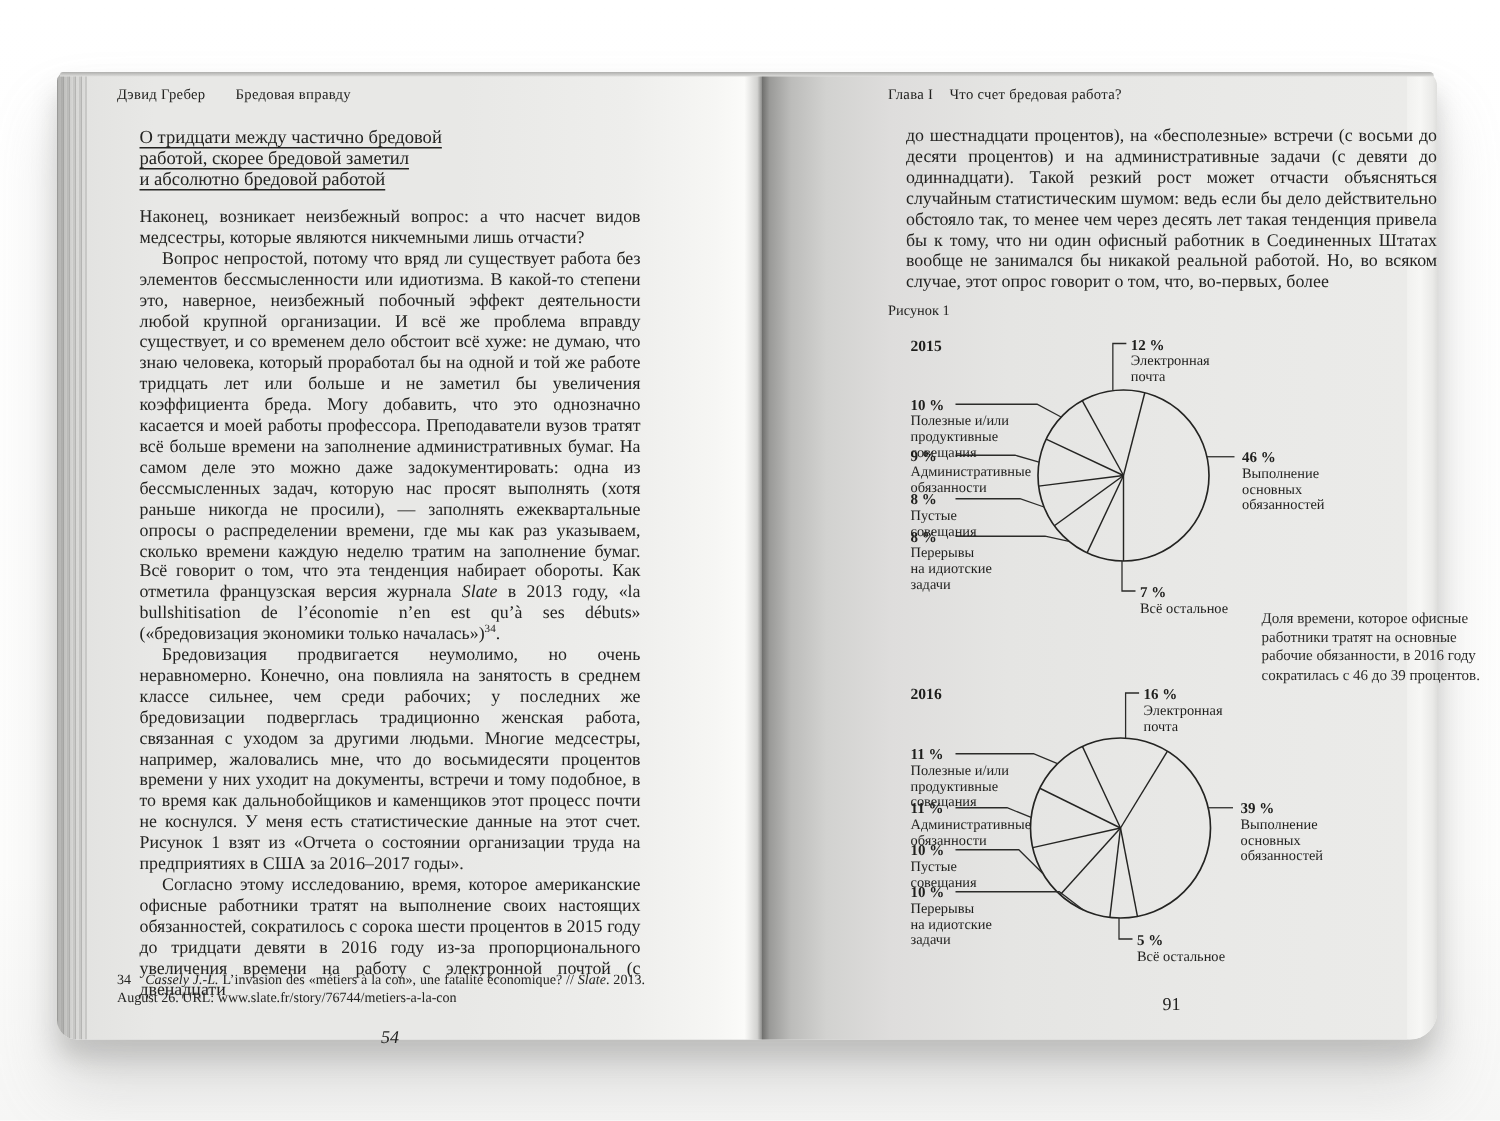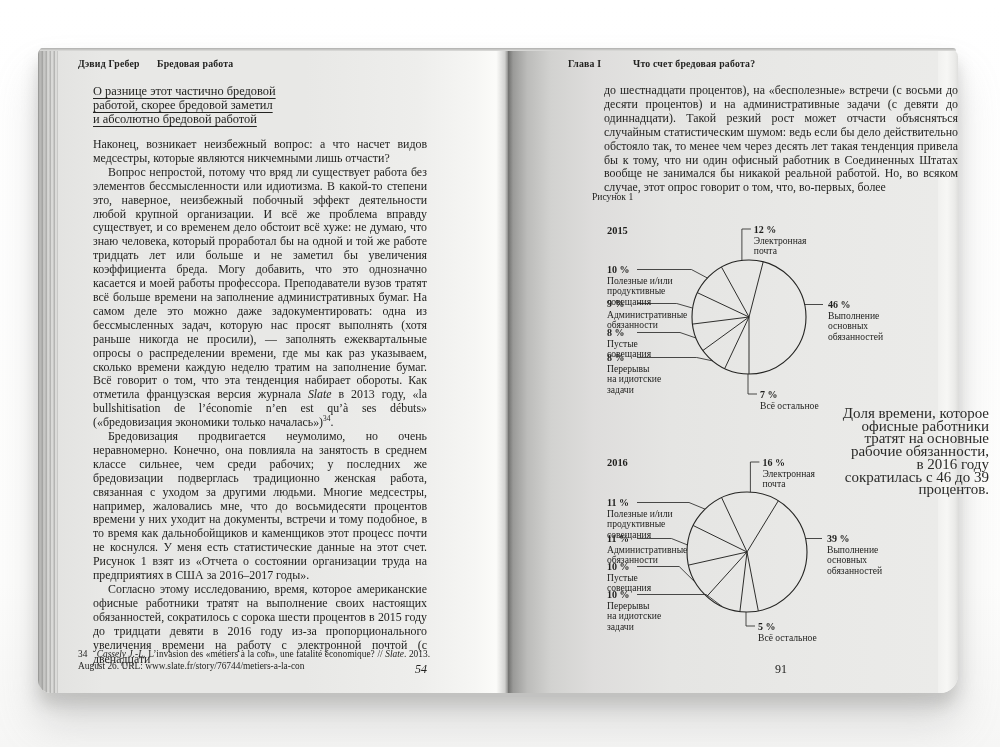--- a/index.html
+++ b/index.html
@@ -15,70 +15,70 @@
           repeating-linear-gradient(90deg,#b4b4b2 0 1px,#dcdcda 1px 2.6px,#c8c8c6 2.6px 4px);}
   .page-left{position:absolute;left:20px;top:0;width:450px;height:100%;
         background:linear-gradient(90deg,#e3e3e1 0%,#e8e8e6 10%,#e8e8e6 55%,#eeeeec 80%,#f6f6f4 93%,#fbfbf9 97.4%,#d2d2d0 99.3%,#8e8e8c 100%);}
   .page-right{position:absolute;left:470px;top:0;width:430px;height:100%;
         background:linear-gradient(90deg,#6f6f6d 0%,#9a9a98 1.2%,#bcbcba 4.5%,#d2d2d0 10%,#dedddc 20%,#e5e5e3 38%,#e9e9e7 72%,#ebebe9 100%);}
   .fore-right{position:absolute;left:900px;top:0;width:20px;height:100%;border-radius:0 9px 18px 0;
         background:
           linear-gradient(90deg,#f1f1ef 0%,#f7f7f5 45%,#eaeae8 85%,#dfdfdd 100%),
           repeating-linear-gradient(90deg,rgba(180,180,178,.25) 0 1px,rgba(255,255,255,0) 1px 3px);}
   .txt{position:absolute;color:#232321;}
-  .rh{font-size:9.8px;letter-spacing:.2px;white-space:nowrap;font-weight:bold;}
+  .rh{font-size:9.8px;letter-spacing:.2px;white-space:nowrap;}
   .heading{left:93px;top:84px;width:250px;font-size:12.4px;line-height:14px;}
   .heading div{text-decoration:underline;text-underline-offset:2.5px;text-decoration-thickness:.8px;}
   .body-col{font-size:11.9px;line-height:13.9px;text-align:justify;}
   .body-col p{margin:0;text-indent:15px;}
   .body-col p.noindent{text-indent:0;}
   .body-col i{font-style:italic;}
   sup{font-size:7.4px;vertical-align:super;line-height:0;}
   .footnote{left:78px;top:629px;width:352px;font-size:9.4px;line-height:11.6px;text-align:justify;margin-top:20px;}
   .pagenum{font-size:12px;}
-  .figlabel{left:592px;top:191px;font-size:9.6px;font-family:Liberation Serif, serif;}
-  .sidenote{left:841px;top:407px;width:148px;font-size:15px;line-height:12.7px;color:#2b2b29;text-align:right;}
+  .figlabel{left:592px;top:202px;font-size:9.6px;font-family:Liberation Serif, serif;}
+  .sidenote{left:841px;top:407px;width:148px;font-size:10px;line-height:12.7px;color:#2b2b29;}
   svg.pie{position:absolute;overflow:visible;}
   svg.pie text{fill:#1e1e1c;font-family:"Liberation Serif",serif;}
   svg.pie .pct{font-weight:bold;font-size:10px;}
   svg.pie .lab{font-size:9.6px;}
   svg.pie .yr{font-weight:bold;font-size:10.4px;}
 </style>
 </head>
 <body>
 
 <div class="scene">
   <div class="book">
     <div class="fore-left"></div>
     <div class="page-left"></div>
     <div class="page-right"></div>
     <div class="fore-right"></div>
   </div>
 
   <div class="txt rh" style="left:78px;top:58px;">Дэвид Гребер</div>
-  <div class="txt rh" style="left:157px;top:58px;">Бредовая работа</div>
+  <div class="txt rh" style="left:157px;top:58px;">Бредовая вправду</div>
 
   <div class="txt heading">
-    <div>О разнице этот частично бредовой</div>
+    <div>О тридцати между частично бредовой</div>
     <div>работой, скорее бредовой заметил</div>
     <div>и абсолютно бредовой работой</div>
   </div>
 
   <div class="txt body-col" style="left:93px;top:138px;width:334px;">
     <p class="noindent"><span>Наконец, возникает неизбежный вопрос: а что насчет видов медсестры, которые являются никчемными лишь отчасти?</span></p>
     <p><span>Вопрос непростой, потому что вряд ли существует работа без элементов бессмысленности или идиотизма. В какой-то степени это, наверное, неизбежный побочный эффект деятельности любой крупной организации. И всё же проблема вправду существует, и со временем дело обстоит всё хуже: не думаю, что знаю человека, который проработал бы на одной и той же работе тридцать лет или больше и не заметил бы увеличения коэффициента бреда. Могу добавить, что это однозначно касается и моей работы профессора. Преподаватели вузов тратят всё больше времени на заполнение административных бумаг. На самом деле это можно даже задокументировать: одна из бессмысленных задач, которую нас просят выполнять (хотя раньше никогда не просили), — заполнять ежеквартальные опросы о распределении времени, где мы как раз указываем, сколько времени каждую неделю тратим на заполнение бумаг. Всё говорит о том, что эта тенденция набирает обороты. Как отметила французская версия журнала </span><i>Slate</i><span> в 2013 году, «la bullshitisation de l’économie n’en est qu’à ses débuts» («бредовизация экономики только началась»)</span><sup>34</sup><span>.</span></p>
     <p><span>Бредовизация продвигается неумолимо, но очень неравномерно. Конечно, она повлияла на занятость в среднем классе сильнее, чем среди рабочих; у последних же бредовизации подверглась традиционно женская работа, связанная с уходом за другими людьми. Многие медсестры, например, жаловались мне, что до восьмидесяти процентов времени у них уходит на документы, встречи и тому подобное, в то время как дальнобойщиков и каменщиков этот процесс почти не коснулся. У меня есть статистические данные на этот счет. Рисунок 1 взят из «Отчета о состоянии организации труда на предприятиях в США за 2016–2017 годы».</span></p>
     <p><span>Согласно этому исследованию, время, которое американские офисные работники тратят на выполнение своих настоящих обязанностей, сократилось с сорока шести процентов в 2015 году до тридцати девяти в 2016 году из-за пропорционального увеличения времени на работу с электронной почтой (с двенадцати</span></p>
   </div>
 
   <div class="txt footnote"><span>34  </span><i>Cassely J.-L.</i><span> L’invasion des «métiers à la con», une fatalité économique? // </span><i>Slate</i><span>. 2013. August 26. URL: www.slate.fr/story/76744/metiers-a-la-con</span></div>
 
-  <div class="txt pagenum" style="left:93px;top:662px;width:334px;text-align:right;font-style:italic;">54</div>
+  <div class="txt pagenum" style="left:93px;top:684px;width:334px;text-align:center;font-style:italic;">54</div>
 
-  <div class="txt rh" style="left:568px;top:58px;">Глава I</div>
+  <div class="txt rh" style="left:592px;top:58px;">Глава I</div>
   <div class="txt rh" style="left:633px;top:58px;">Что счет бредовая работа?</div>
 
   <div class="txt body-col" style="left:604px;top:84px;width:354px;">
     <p class="noindent"><span>до шестнадцати процентов), на «бесполезные» встречи (с восьми до десяти процентов) и на административные задачи (с девяти до одиннадцати). Такой резкий рост может отчасти объясняться случайным статистическим шумом: ведь если бы дело действительно обстояло так, то менее чем через десять лет такая тенденция привела бы к тому, что ни один офисный работник в Соединенных Штатах вообще не занимался бы никакой реальной работой. Но, во всяком случае, этот опрос говорит о том, что, во-первых, более</span></p>
   </div>
 
   <div class="txt figlabel">Рисунок 1</div>
 
   <svg class="pie" style="left:600px;top:220px;" width="380" height="205" viewBox="0 0 380 205">
       <text x="7" y="14" class="yr">2015</text>

